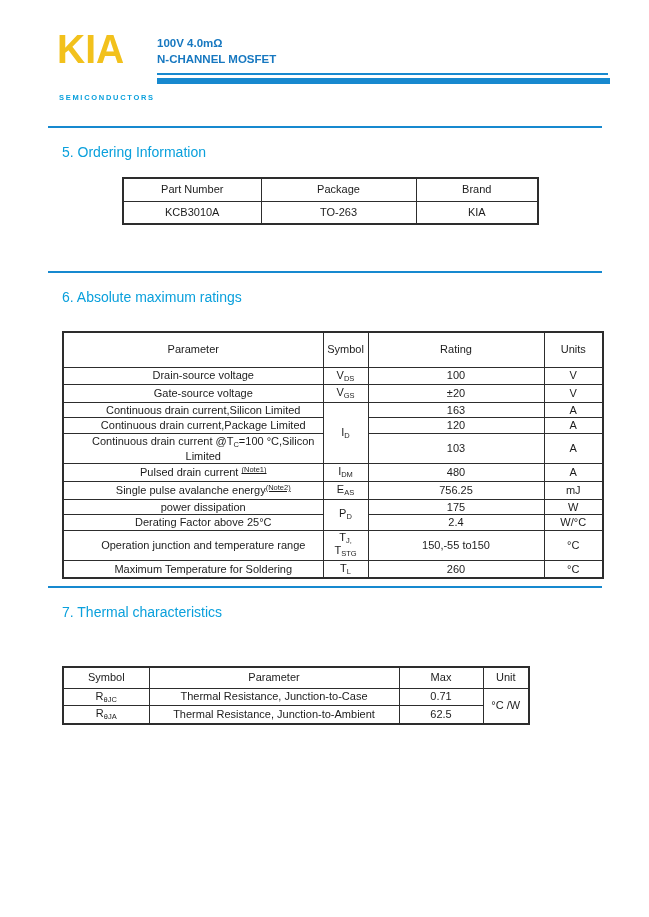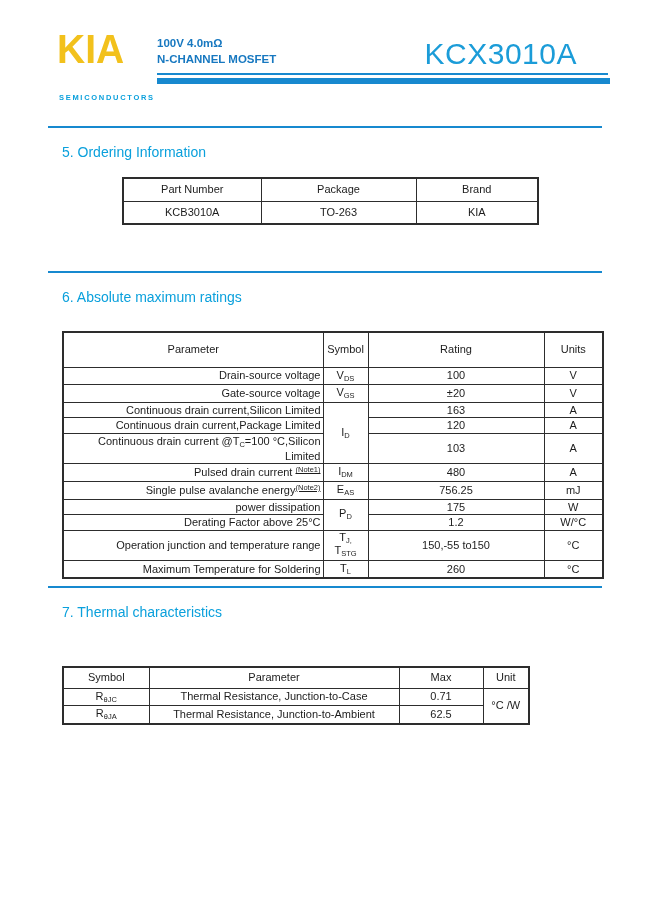--- a/index.html
+++ b/index.html
@@ -21,21 +21,21 @@
   
   .sec-title { position:absolute; left:62px; font-size:14px; font-weight:normal; color:#0AA0DC;margin-top:38px; }
   .sec-rule  { position:absolute; left:48px; width:554px; height:2px; background:#1789CF; }
 
   
   table { border-collapse:collapse; table-layout:fixed; font-size:11px; color:#1c1c1c;
           background:#fff; }
   td, th { border:1px solid #2d2d2d; text-align:center; vertical-align:middle;
           font-weight:normal; line-height:1.15; padding:1px 2px; overflow:hidden; }
   table.outer { border:2px solid #2d2d2d;margin-top:36px; }
-  td.pl { text-align:right; padding-left:22px; }
+  td.pl { text-align:center; padding-left:22px; }
   sub { font-size:7.5px; vertical-align:-2px; }
   sup { font-size:7.5px; vertical-align:4px;text-decoration:underline; }
 
   .ordering-table { position:absolute; left:122px; top:141px; width:415px; }
   .ordering-table tr { height:23px; }
 
   .abs-table { position:absolute; left:62px; top:295px; width:540px; }
   .abs-table thead tr { height:35px; }
   .abs-table tbody tr { height:14px; }
   .abs-table tbody tr.tall { height:30px; }
@@ -57,21 +57,20 @@
 <body>
 
 <div class="page">
 
   <div class="logo">KIA</div>
   <div class="logo-sub">SEMICONDUCTORS</div>
   <div class="spec">
     <div>100V 4.0mΩ</div>
     <div>N-CHANNEL MOSFET</div>
   </div>
-  <div class="part-number">KCX3010A</div>
   <div class="hr-thin"></div>
   <div class="hr-thick"></div>
 
   <div class="sec-title" style="top:106px;">5. Ordering Information</div>
   <div class="sec-rule" style="top:126px;"></div>
 
   <table class="ordering-table outer">
     <colgroup>
         <col style="width:138px">
         <col style="width:155px">
@@ -153,21 +152,21 @@
         <td>mJ</td>
       </tr>
       <tr>
         <td class="pl"><span>power dissipation</span></td>
         <td rowspan="2"><span>P</span><sub>D</sub></td>
         <td>175</td>
         <td>W</td>
       </tr>
       <tr>
         <td class="pl"><span>Derating Factor above 25°C</span></td>
-        <td>1.2</td>
+        <td>2.4</td>
         <td>W/°C</td>
       </tr>
       <tr class="tall">
         <td class="pl"><span>Operation junction and temperature range</span></td>
         <td>
           <span class="symline"><span>T</span><sub>J,</sub></span>
           <span class="symline"><span>T</span><sub>STG</sub></span>
         </td>
         <td>150,-55 to150</td>
         <td>°C</td>

